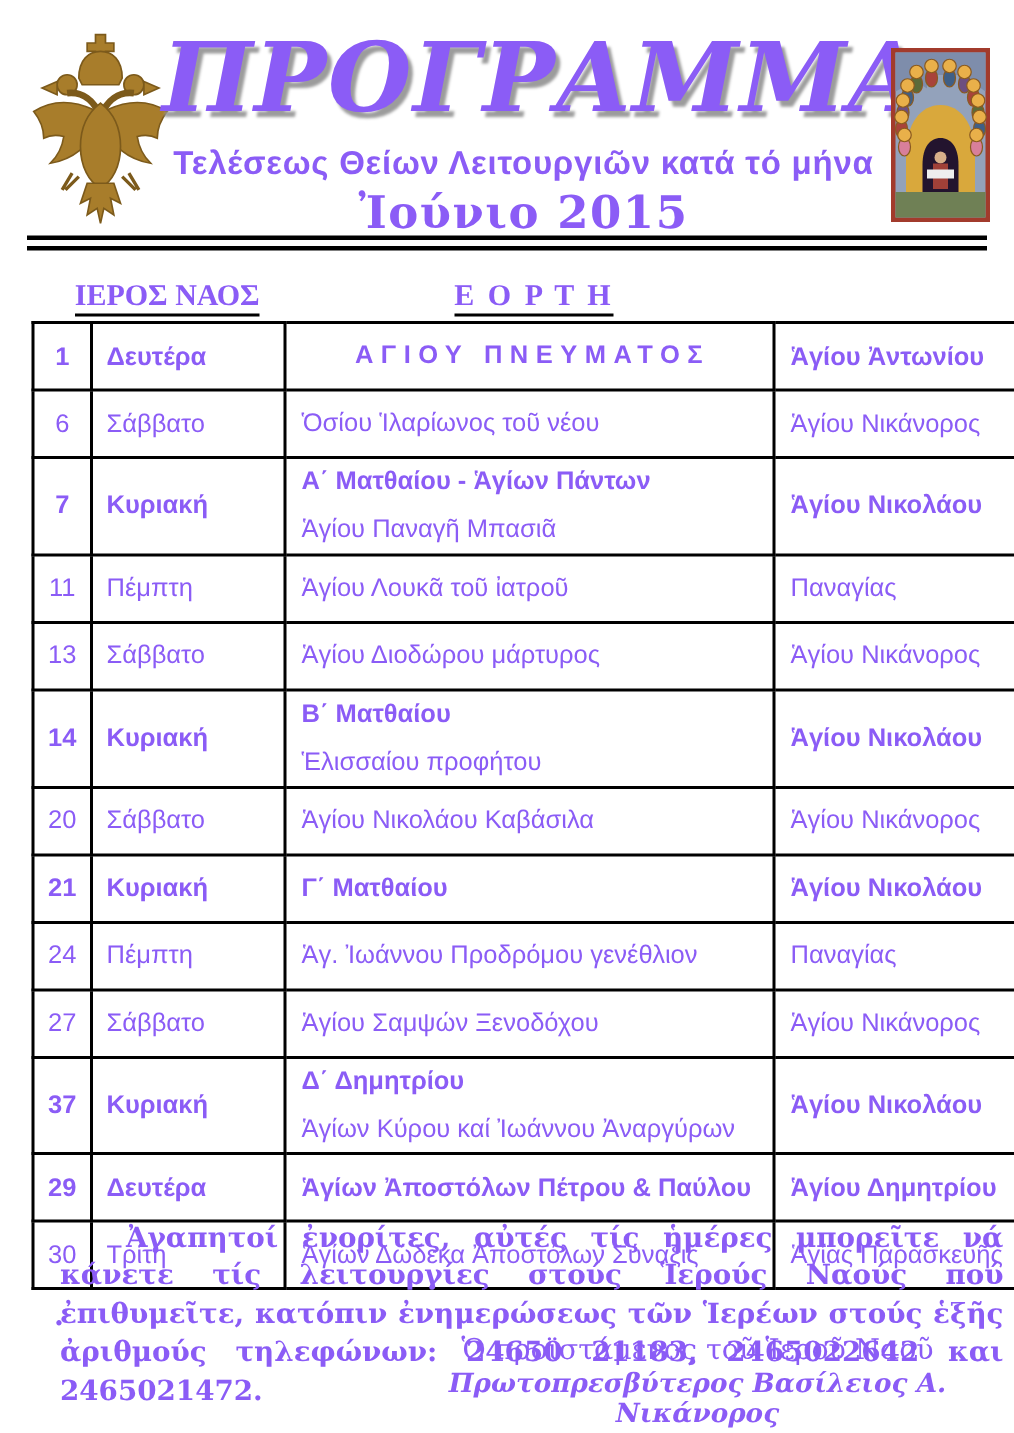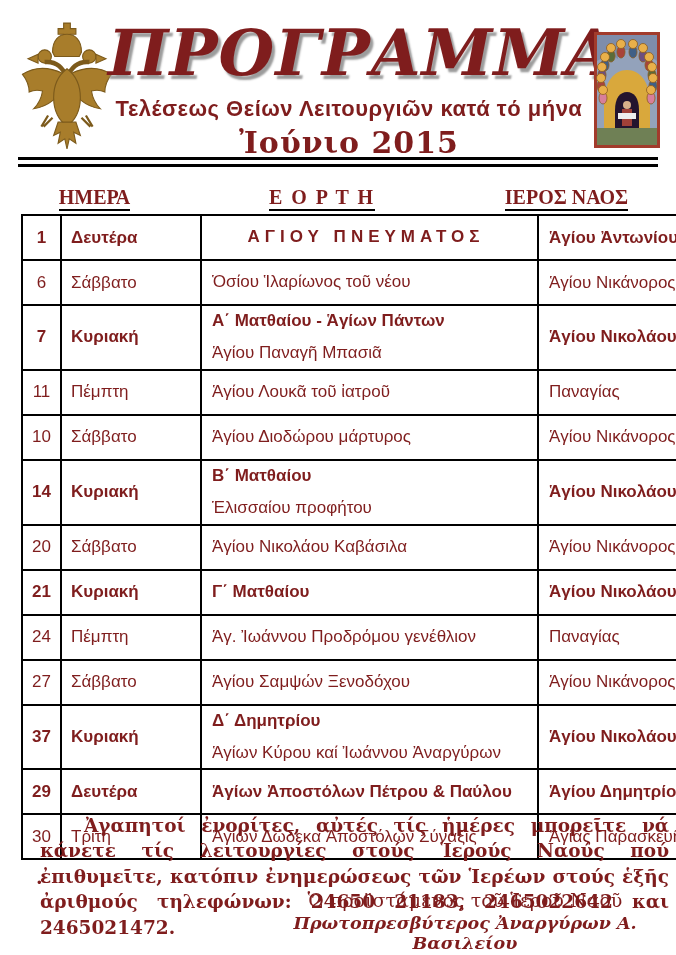--- a/index.html
+++ b/index.html
@@ -1,18 +1,18 @@
 <!DOCTYPE html>
 <html><head>
 <meta charset="utf-8">
 <style>
   html,body{margin:0;padding:0;background:#fff;}
   .page{
     position:relative;width:676px;height:955px;background:#ffffff;
-    font-family:"Liberation Sans",sans-serif;color:#7f1d1d;overflow:hidden;
+    font-family:"Liberation Sans",sans-serif;color:#8b5cf6;overflow:hidden;
   }
 
   
   .eagle{position:absolute;left:16px;top:22px;width:102px;height:138px;}
   .title-block{position:absolute;left:108px;top:18px;width:482px;text-align:center;}
   .main-title{
     font-family:"DejaVu Serif",serif;font-style:italic;font-weight:bold;
     font-size:64px;line-height:1.1;margin:0;letter-spacing:1px;
     text-shadow:3px 4px 2px #9c9c9c;white-space:nowrap;
   }
@@ -35,21 +35,21 @@
     font-family:"Liberation Serif",serif;font-weight:bold;font-size:20px;}
   .col-headers .col{text-align:center;}
   .col-headers .c1{width:147px;}
   .col-headers .c2{width:308px;letter-spacing:2px;}
   .col-headers .c3{width:181px;}
   .col-headers .u{border-bottom:2px solid #000;padding-bottom:1px;}
 
   
   .table-wrap{position:absolute;left:21px;top:214px;}
   table{border-collapse:collapse;width:636px;table-layout:fixed;}
-  td{border:2px solid #000;font-size:17px;vertical-align:middle;padding:5px 17px;height:33px;}
+  td{border:2px solid #000;font-size:17px;vertical-align:middle;padding:5px 6px;height:33px;}
   td.num{width:33px;text-align:center;padding:5px 2px;}
   td.day{width:112px;padding-left:9px;}
   td.feast{width:308px;padding-left:10px;margin-top:12px;}
   td.church{width:181px;padding-left:10px;}
   tr.em .num,tr.em .day,tr.em .church{font-weight:bold;}
   .feast-line{line-height:1.2;}
   .feast-line + .feast-line{margin-top:12px;}
   .feast-line.b{font-weight:bold;}
   .feast-line.center{text-align:center;}
   .feast-line.spaced{letter-spacing:5px;}
@@ -134,23 +134,22 @@
         <circle cx="59" cy="46" r="4.5" fill="#e9b04a"></circle>
         <circle cx="9" cy="58" r="4.5" fill="#e9b04a"></circle>
         <circle cx="57" cy="58" r="4.5" fill="#e9b04a"></circle>
       </g>
     </svg>
 
     <div class="double-rule"></div>
   </div>
 
   <div class="col-headers">
-    <div class="col c1"><span class="u">ΗΜΕΡΑ</span></div>
+    <div class="col c3"><span class="u">ΙΕΡΟΣ  ΝΑΟΣ</span></div>
     <div class="col c2"><span class="u">Ε Ο Ρ Τ Η</span></div>
-    <div class="col c3"><span class="u">ΙΕΡΟΣ  ΝΑΟΣ</span></div>
   </div>
 
   <div class="table-wrap">
     <table>
       <tbody>
           <tr class="em">
             <td class="num">1</td>
             <td class="day">Δευτέρα</td>
             <td class="feast">
               <div class="feast-line b center spaced">ΑΓΙΟΥ ΠΝΕΥΜΑΤΟΣ</div>
@@ -176,21 +175,21 @@
           </tr>
           <tr>
             <td class="num">11</td>
             <td class="day">Πέμπτη</td>
             <td class="feast">
               <div class="feast-line">Ἁγίου Λουκᾶ τοῦ ἰατροῦ</div>
             </td>
             <td class="church">Παναγίας</td>
           </tr>
           <tr>
-            <td class="num">10</td>
+            <td class="num">13</td>
             <td class="day">Σάββατο</td>
             <td class="feast">
               <div class="feast-line">Ἁγίου Διοδώρου μάρτυρος</div>
             </td>
             <td class="church">Ἁγίου Νικάνορος</td>
           </tr>
           <tr class="em">
             <td class="num">14</td>
             <td class="day">Κυριακή</td>
             <td class="feast">
@@ -258,17 +257,17 @@
           </tr>
         </tbody>
     </table>
   </div>
 
   <div>
     <p class="footer-para">Ἀγαπητοί ἐνορίτες, αὐτές τίς ἡμέρες μπορεῖτε νά κάνετε τίς λειτουργίες στούς Ἱερούς Ναούς πού ἐπιθυμεῖτε, κατόπιν ἐνημερώσεως τῶν Ἱερέων στούς ἑξῆς ἀριθμούς τηλεφώνων: 24650 21183,  2465022642 και  2465021472.</p>
     <div class="stray-period">.</div>
     <div class="signature">
       <div class="sig-line1">Ὁ προϊστάμενος τοῦ  Ἱεροῦ Ναοῦ</div>
-      <div class="sig-line2">Πρωτοπρεσβύτερος Ἀναργύρων  Α. Βασιλείου</div>
+      <div class="sig-line2">Πρωτοπρεσβύτερος Βασίλειος  Α. Νικάνορος</div>
     </div>
   </div>
 
 </div>
 
 </body></html>

